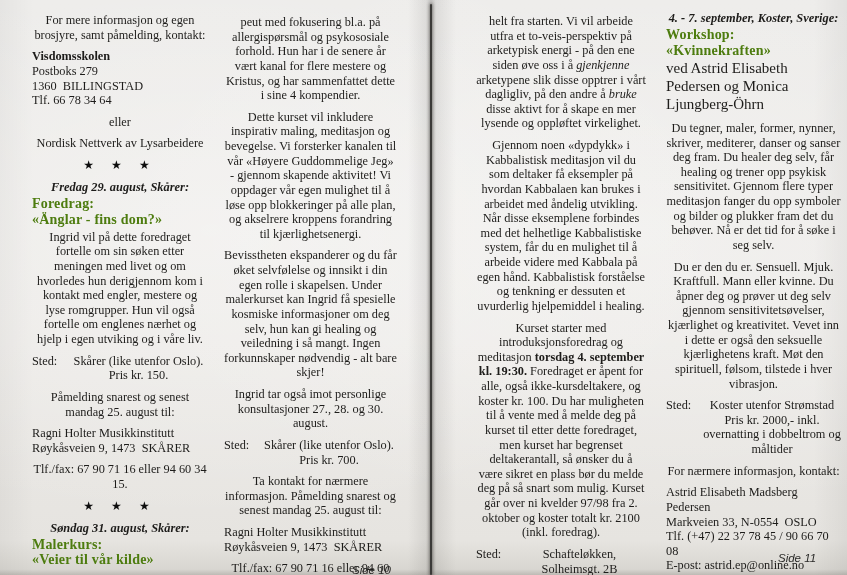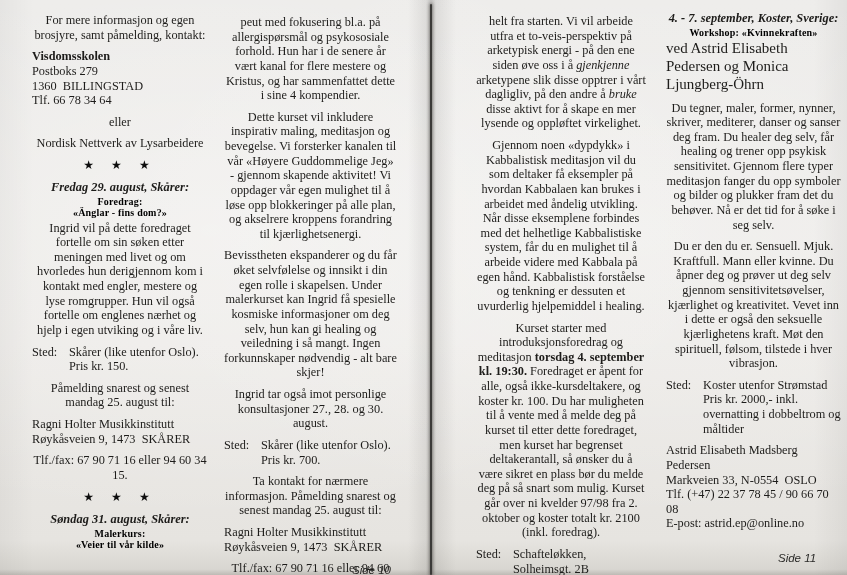--- a/index.html
+++ b/index.html
@@ -22,28 +22,28 @@
   .gutter-line{position:absolute;top:4px;bottom:0;left:430px;width:2px;background:#3b3a38;border-radius:1px;
     box-shadow:0 0 3px 1px rgba(50,48,45,0.45);}
   .column{position:absolute;font-size:12.3px;line-height:1.19;}
   #col-1{left:32px; top:13px; width:176px;}
   #col-2{left:224px;top:15px; width:173px;}
   #col-3{left:476px;top:14px; width:170px;}
   #col-4{left:666px;top:5px;  width:175px;}
 
   .para{margin:0 0 7px 0;text-align:center;}
   .dateline{margin:6px 0 1px 0;font-weight:bold;font-style:italic;font-size:12.4px;text-align:center;}
-  .title{margin:0 0 2px 0;font-weight:bold;font-size:10px;line-height:1.13;letter-spacing:.2px;color:#000000;text-align:center;}
+  .title{margin:0 0 2px 0;font-weight:bold;font-size:14px;line-height:1.13;letter-spacing:.2px;color:#4d7c0f;}
   .byline{margin:0 0 7px 0;font-size:15px;}
   .addr{margin:0 0 7px 0;}
   .addr-line{margin:0;}
   .addr-line.b{font-weight:bold;}
   .sted{margin:0 0 7px 0;display:flex;}
   .sted-label{flex:0 0 37px;}
-  .sted-lines{flex:1;}
+  .sted-lines{flex:1;text-align:center;}
   .stars{margin:5px 0 8px 0;text-align:center;font-size:12px;letter-spacing:7px;color:#0d0d0d;}
   .seg-i{font-style:italic;}
   .seg-b{font-weight:bold;}
   .page-num{position:absolute;font-family:"Liberation Sans","DejaVu Sans",sans-serif;
     font-style:italic;font-size:11.5px;color:#2a2a28;}
   #page-num-left{left:352px;top:564px;}
   #page-num-right{left:778px;top:552px;}
 </style>
 </head>
 <body>
@@ -119,20 +119,21 @@
       <p class="byline">ved Astrid Elisabeth Pedersen og Monica Ljungberg-Öhrn</p>
       <p class="para"><span>Du tegner, maler, former, nynner, skriver, mediterer, danser og sanser deg fram. Du healer deg selv, får healing og trener opp psykisk sensitivitet. Gjennom flere typer meditasjon fanger du opp symboler og bilder og plukker fram det du behøver. Nå er det tid for å søke i seg selv.</span></p>
       <p class="para"><span>Du er den du er. Sensuell. Mjuk. Kraftfull. Mann eller kvinne. Du åpner deg og prøver ut deg selv gjennom sensitivitetsøvelser, kjærlighet og kreativitet. Vevet inn i dette er også den seksuelle kjærlighetens kraft. Møt den spirituell, følsom, tilstede i hver vibrasjon.</span></p>
       <div class="sted">
         <span class="sted-label">Sted:</span>
         <span class="sted-lines">
           <div>Koster utenfor Strømstad</div>
           <div>Pris kr. 2000,- inkl. overnatting i dobbeltrom og måltider</div>
         </span>
       </div>
+      <p class="para"><span>For nærmere informasjon, kontakt:</span></p>
       <div class="addr">
         <div class="addr-line">Astrid Elisabeth Madsberg Pedersen</div>
         <div class="addr-line">Markveien 33, N-0554&nbsp; OSLO</div>
         <div class="addr-line">Tlf. (+47) 22 37 78 45 / 90 66 70 08</div>
         <div class="addr-line">E-post: astrid.ep@online.no</div>
       </div>
     </div>
 
   <div class="page-num" id="page-num-left">Side 10</div>
   <div class="page-num" id="page-num-right">Side 11</div>

